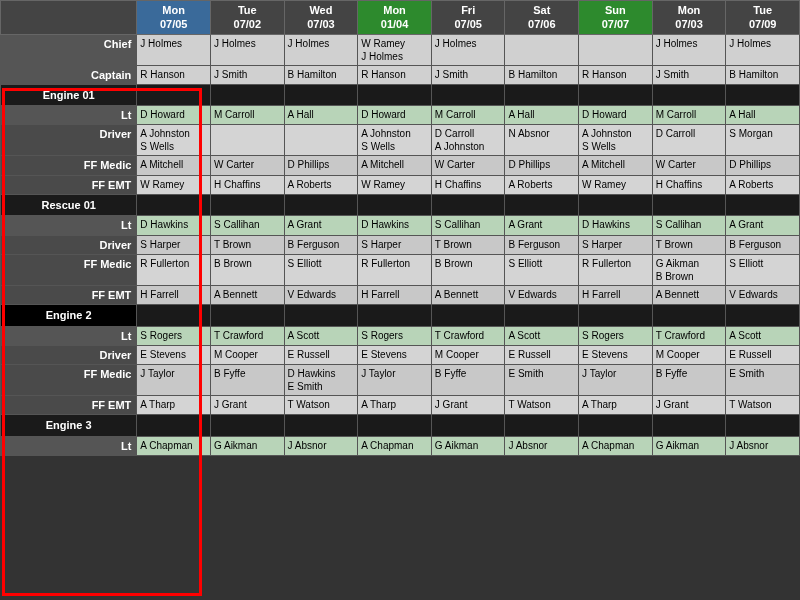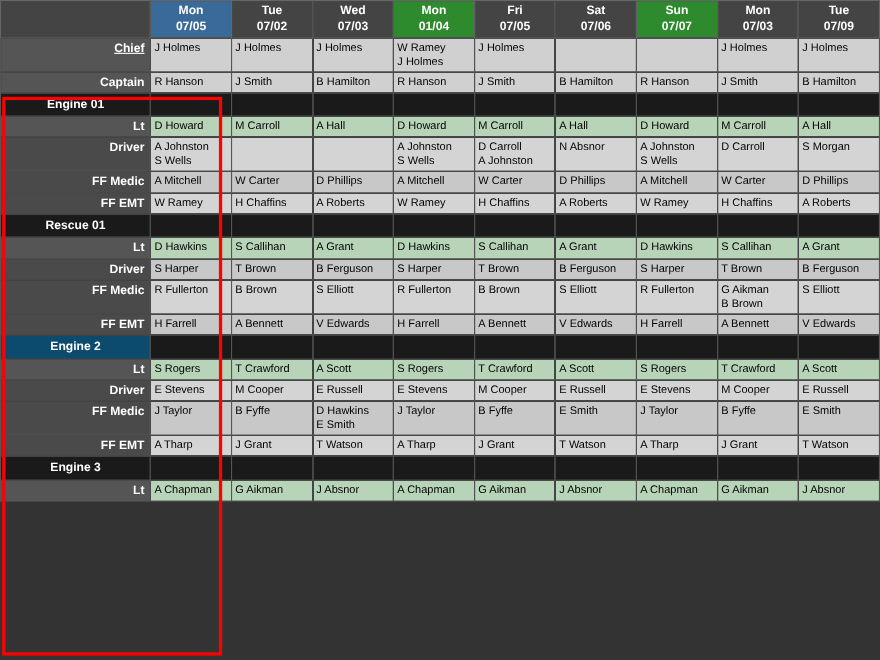--- a/index.html
+++ b/index.html
@@ -93,21 +93,21 @@
           <th class="col-day day-header green-header"><span class="day-name">Mon</span><span class="day-date">01/04</span></th>
           <th class="col-day day-header"><span class="day-name">Fri</span><span class="day-date">07/05</span></th>
           <th class="col-day day-header"><span class="day-name">Sat</span><span class="day-date">07/06</span></th>
           <th class="col-day day-header green-header"><span class="day-name">Sun</span><span class="day-date">07/07</span></th>
           <th class="col-day day-header"><span class="day-name">Mon</span><span class="day-date">07/03</span></th>
           <th class="col-day day-header"><span class="day-name">Tue</span><span class="day-date">07/09</span></th>
         </tr>
     </thead>
     <tbody id="table-body">
     <tr>
-          <td style="background: rgb(85, 85, 85); color: rgb(255, 255, 255); font-weight: bold; text-align: right; padding-right: 5px; font-size: 11px; text-decoration: underline;">Chief</td>
+          <td style="background: rgb(85, 85, 85); color: rgb(255, 255, 255); font-weight: bold; text-align: right; padding-right: 5px; font-size: 11px;">Chief</td>
           <td style="background: rgb(208, 208, 208); color: rgb(0, 0, 0); font-size: 10px; vertical-align: top; padding: 2px 3px;">J Holmes</td>
           <td style="background: rgb(208, 208, 208); color: rgb(0, 0, 0); font-size: 10px; vertical-align: top; padding: 2px 3px;">J Holmes</td>
           <td style="background: rgb(208, 208, 208); color: rgb(0, 0, 0); font-size: 10px; vertical-align: top; padding: 2px 3px;">J Holmes</td>
           <td style="background: rgb(208, 208, 208); color: rgb(0, 0, 0); font-size: 10px; vertical-align: top; padding: 2px 3px;">W Ramey
 J Holmes</td>
           <td style="background: rgb(208, 208, 208); color: rgb(0, 0, 0); font-size: 10px; vertical-align: top; padding: 2px 3px;">J Holmes</td>
           <td style="background: rgb(208, 208, 208); color: rgb(0, 0, 0); font-size: 10px; vertical-align: top; padding: 2px 3px;"></td>
           <td style="background: rgb(208, 208, 208); color: rgb(0, 0, 0); font-size: 10px; vertical-align: top; padding: 2px 3px;"></td>
           <td style="background: rgb(208, 208, 208); color: rgb(0, 0, 0); font-size: 10px; vertical-align: top; padding: 2px 3px;">J Holmes</td>
           <td style="background: rgb(208, 208, 208); color: rgb(0, 0, 0); font-size: 10px; vertical-align: top; padding: 2px 3px;">J Holmes</td>
@@ -243,21 +243,21 @@
           <td style="background: rgb(200, 200, 200); color: rgb(0, 0, 0); font-size: 10px; vertical-align: top; padding: 2px 3px;">A Bennett</td>
           <td style="background: rgb(200, 200, 200); color: rgb(0, 0, 0); font-size: 10px; vertical-align: top; padding: 2px 3px;">V Edwards</td>
           <td style="background: rgb(200, 200, 200); color: rgb(0, 0, 0); font-size: 10px; vertical-align: top; padding: 2px 3px;">H Farrell</td>
           <td style="background: rgb(200, 200, 200); color: rgb(0, 0, 0); font-size: 10px; vertical-align: top; padding: 2px 3px;">A Bennett</td>
           <td style="background: rgb(200, 200, 200); color: rgb(0, 0, 0); font-size: 10px; vertical-align: top; padding: 2px 3px;">V Edwards</td>
           <td style="background: rgb(200, 200, 200); color: rgb(0, 0, 0); font-size: 10px; vertical-align: top; padding: 2px 3px;">H Farrell</td>
           <td style="background: rgb(200, 200, 200); color: rgb(0, 0, 0); font-size: 10px; vertical-align: top; padding: 2px 3px;">A Bennett</td>
           <td style="background: rgb(200, 200, 200); color: rgb(0, 0, 0); font-size: 10px; vertical-align: top; padding: 2px 3px;">V Edwards</td>
         </tr>
         <tr style="background: rgb(26, 26, 26);">
-          <td style="background: #0c4a6e; color: rgb(255, 255, 255); font-weight: bold; text-align: center; font-size: 11px; padding: 3px;">Engine 2</td>
+          <td style="background: #000000; color: rgb(255, 255, 255); font-weight: bold; text-align: center; font-size: 11px; padding: 3px;">Engine 2</td>
           <td style="background: rgb(26, 26, 26); border-color: rgb(85, 85, 85);"></td>
           <td style="background: rgb(26, 26, 26); border-color: rgb(85, 85, 85);"></td>
           <td style="background: rgb(26, 26, 26); border-color: rgb(85, 85, 85);"></td>
           <td style="background: rgb(26, 26, 26); border-color: rgb(85, 85, 85);"></td>
           <td style="background: rgb(26, 26, 26); border-color: rgb(85, 85, 85);"></td>
           <td style="background: rgb(26, 26, 26); border-color: rgb(85, 85, 85);"></td>
           <td style="background: rgb(26, 26, 26); border-color: rgb(85, 85, 85);"></td>
           <td style="background: rgb(26, 26, 26); border-color: rgb(85, 85, 85);"></td>
           <td style="background: rgb(26, 26, 26); border-color: rgb(85, 85, 85);"></td>
         </tr>

